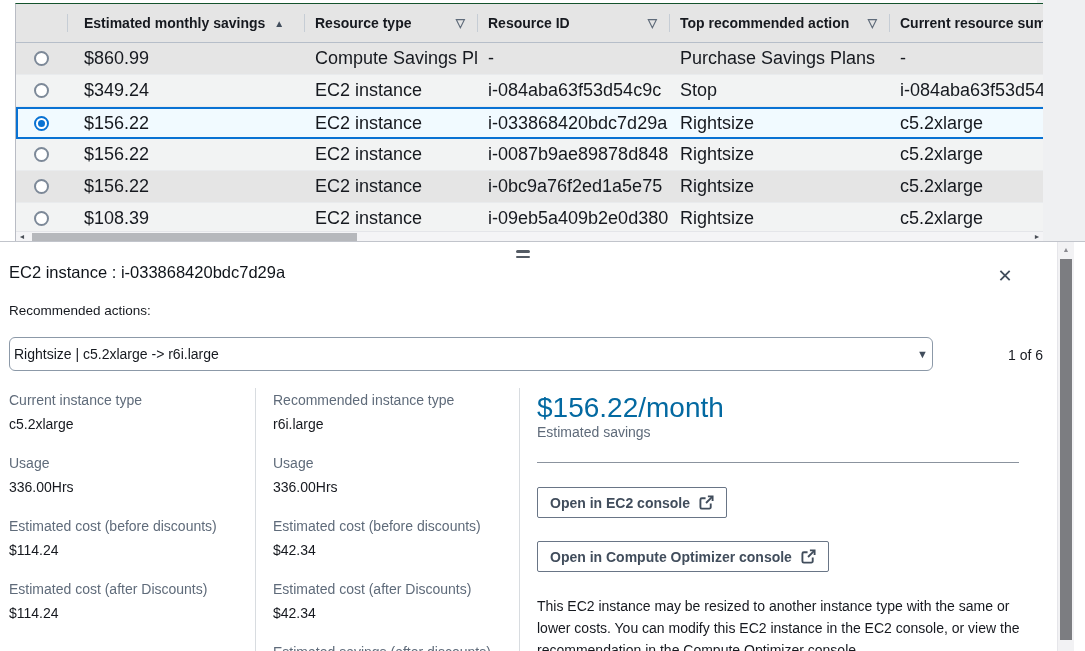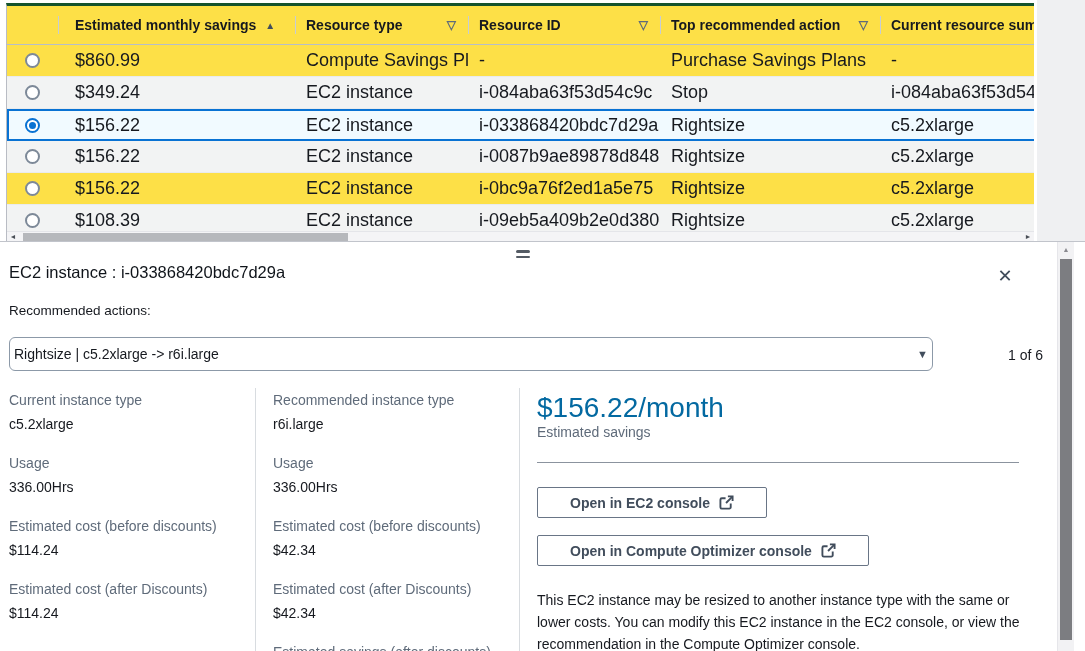--- a/index.html
+++ b/index.html
@@ -1,22 +1,22 @@
 <!DOCTYPE html>
 <html><head>
 <meta charset="utf-8">
 <style>
   *{box-sizing:border-box;margin:0;padding:0}
   html,body{width:1085px;height:651px;overflow:hidden;background:#fff;
     font-family:"Liberation Sans",sans-serif;color:#16191f}
 
   
   .side-gray{position:absolute;left:1037px;top:0;width:48px;height:241px;background:#eff0f2}
-  .card{position:absolute;left:6px;top:3px;width:1028px;height:238px;background:#fde047;
-    border-top:3px solid #14532d;border-left:1px solid #b9bcc4;overflow:hidden}
+  .card{position:absolute;left:15px;top:3px;width:1028px;height:238px;background:#e5e5e5;
+    border-top:1px solid #14532d;border-left:1px solid #b9bcc4;overflow:hidden}
   .thead{display:grid;grid-template-columns:51px 237px 173px 192px 220px minmax(0,1fr);
     height:39px;align-items:stretch;border-bottom:1px solid #b6bec9;font-weight:700;font-size:14px}
   .th{position:relative;display:flex;align-items:center;padding:0 12px 0 11px;overflow:hidden;white-space:nowrap}
   .th.sep::before{content:"";position:absolute;left:0;top:10px;bottom:10px;width:1px;background:#c6cdd5}
   .th.first{padding-left:17px;gap:9px}
   .th.spread{justify-content:space-between}
   .sort-icon{font-size:10px;color:#414d5c}
   .filter-icon{font-size:12px;color:#5f6b7a;cursor:pointer}
   .tr{display:grid;grid-template-columns:51px 237px 173px 192px 220px minmax(0,1fr);
     height:32px;align-items:center;font-size:18px;border-bottom:1px solid #e9ebed;cursor:pointer}
@@ -57,25 +57,25 @@
   .colA{position:absolute;left:9px;top:150px;width:238px}
   .colB{position:absolute;left:273px;top:150px;width:238px}
   .colC{position:absolute;left:537px;top:150px;width:482px}
   .field{margin-bottom:23px}
   .flabel{color:#5f6b7a;font-size:14px;margin-bottom:8px}
   .fvalue{font-size:14px;color:#16191f}
   .amount{font-size:28px;color:#0369a1}
   .acap{color:#5f6b7a;font-size:14px;margin-top:0}
   .rule{border:none;border-top:1px solid #8b939e;margin-top:22px}
   .btn{display:inline-flex;align-items:center;gap:9px;border:1px solid #697586;border-radius:2px;
-    background:#fff;padding:0 32px;height:31px;font-weight:700;font-size:14px;color:#414d5c;
+    background:#fff;padding:0 12px;height:31px;font-weight:700;font-size:14px;color:#414d5c;
     cursor:pointer;font-family:inherit;white-space:nowrap}
   .btn svg{flex:none}
   .btn-row{margin-top:24px}
-  .btn-row2{margin-top:17px}
+  .btn-row2{margin-top:23px}
   .desc{margin-top:23px;font-size:14px;line-height:22px;width:500px}
   .vscroll{position:absolute;left:1057px;top:0;width:17px;height:410px;background:#f2f2f4;
     border-left:1px solid #e6e6ea}
   .vscroll .up{display:block;text-align:center;font-size:7px;color:#8a8a90;line-height:15px;cursor:pointer}
   .vthumb{position:absolute;left:2px;top:17px;width:12px;height:381px;background:#7c7d81;cursor:grab}
 </style>
 </head>
 <body>
 
 <div class="side-gray"></div>

